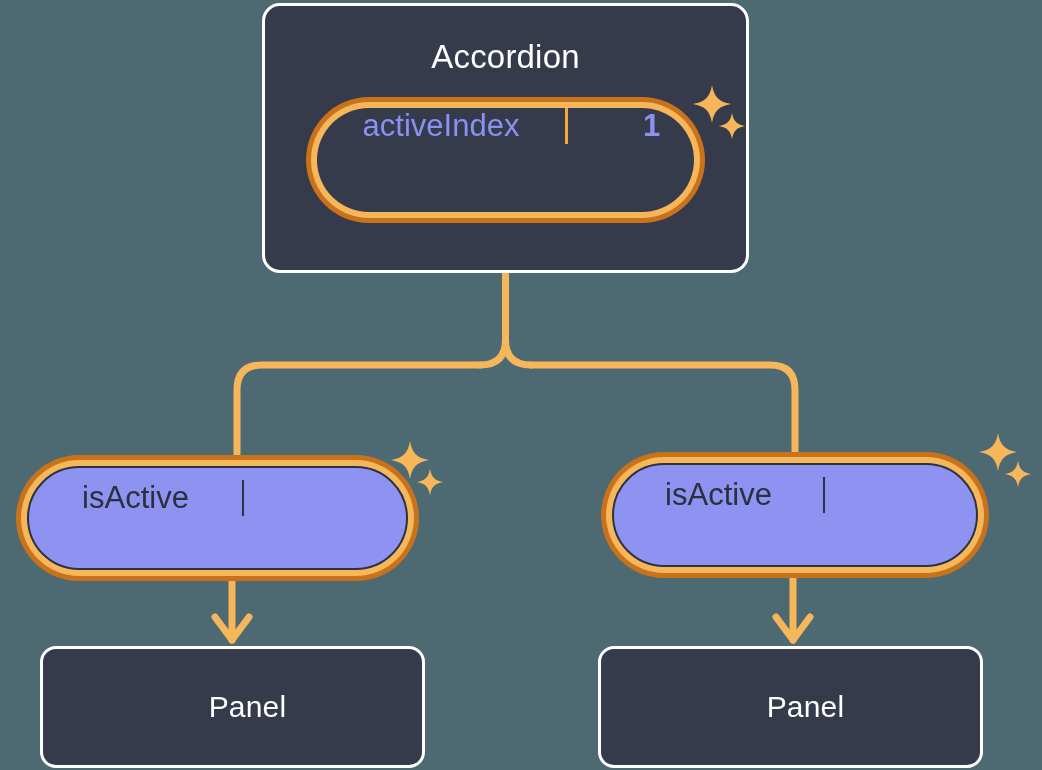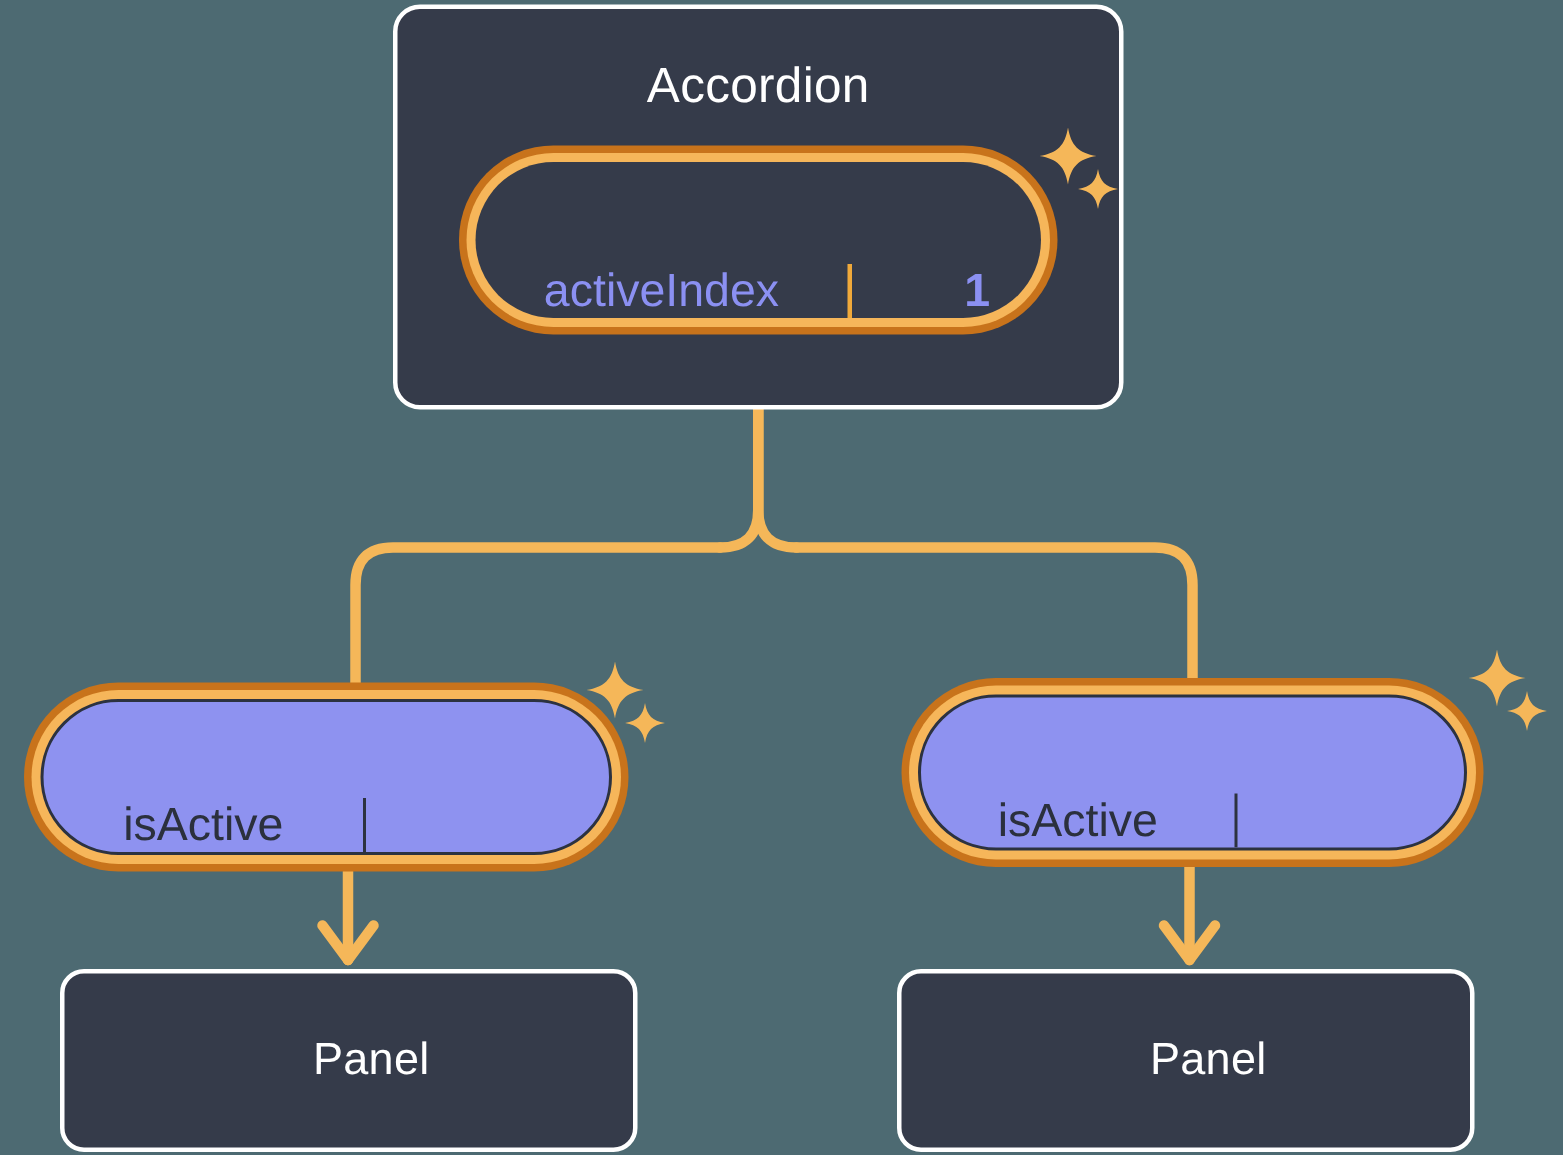--- a/index.html
+++ b/index.html
@@ -92,21 +92,21 @@
   .pill-inner-ring {
     border-radius: 999px;
     background: #f6b65a;           
     padding: 6px;
     display: flex;
     flex: 1;
   }
   .pill-body {
     border-radius: 999px;
     display: flex;
-    align-items: flex-end;
+    align-items: flex-start;
     flex: 1;
     overflow: hidden;
     box-sizing: border-box;
     gap: 41px;
   }
   .pill-key, .pill-val {
     display: flex;
     align-items: center;
     justify-content: center;
     box-sizing: border-box;
@@ -138,20 +138,21 @@
 
   
   .pill-purple .pill-body {
     background: #8e92f0;
     border: 2px solid #2c3240;
   }
   .pill-purple .pill-key {
     color: #2b303d;
     font-size: 31px;
     border-right: 2px solid #2c3240;
+    margin-top: 12px;
   }
   .pill-purple .pill-val {
     color: #2b303d;
     font-size: 31px;
     font-weight: 700;
   }
 
   #state-left {
     left: 16px;
     top: 455px;

